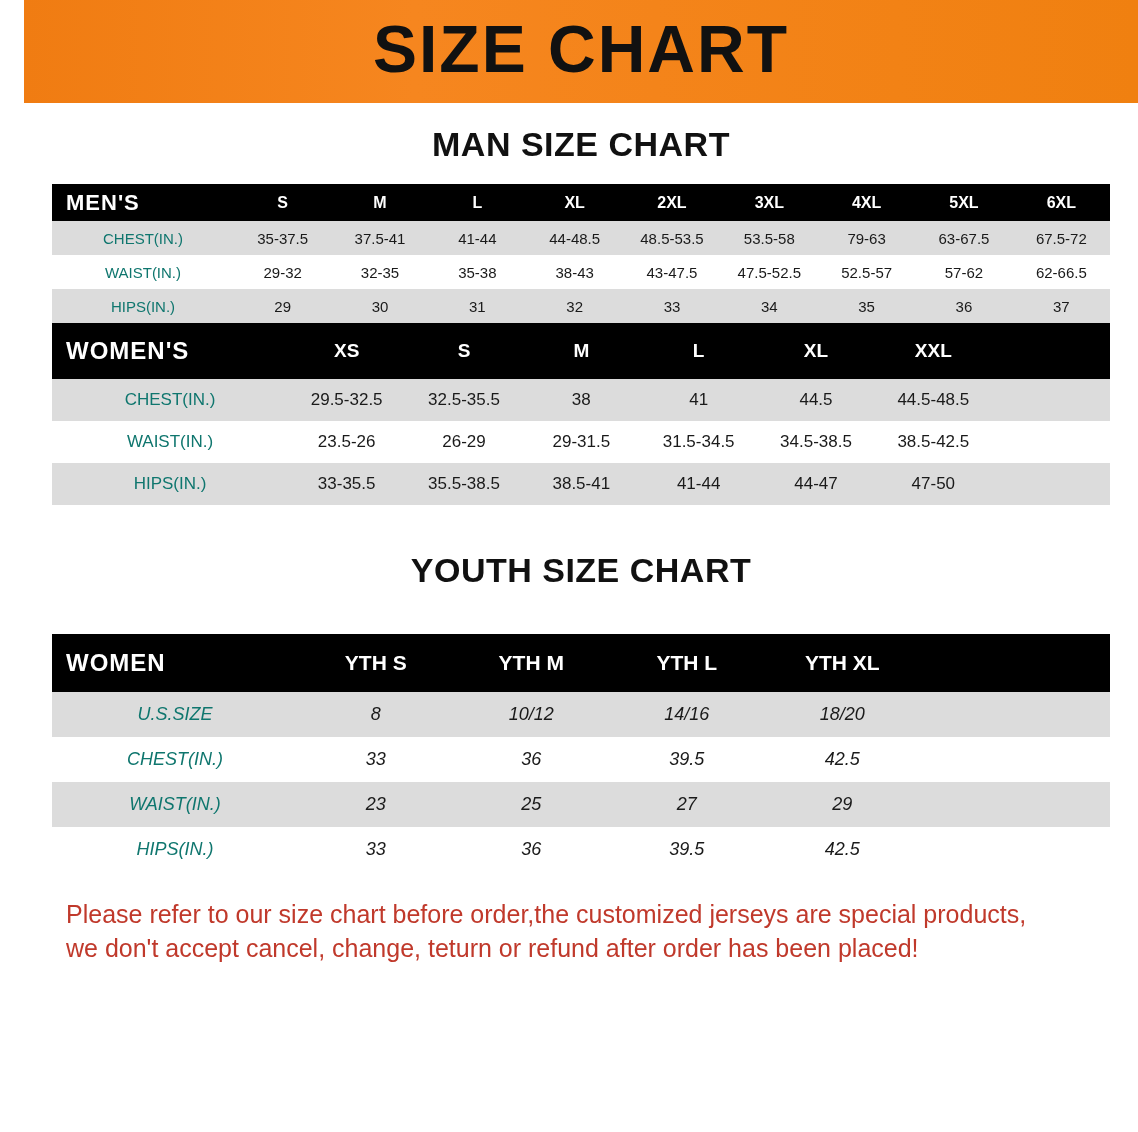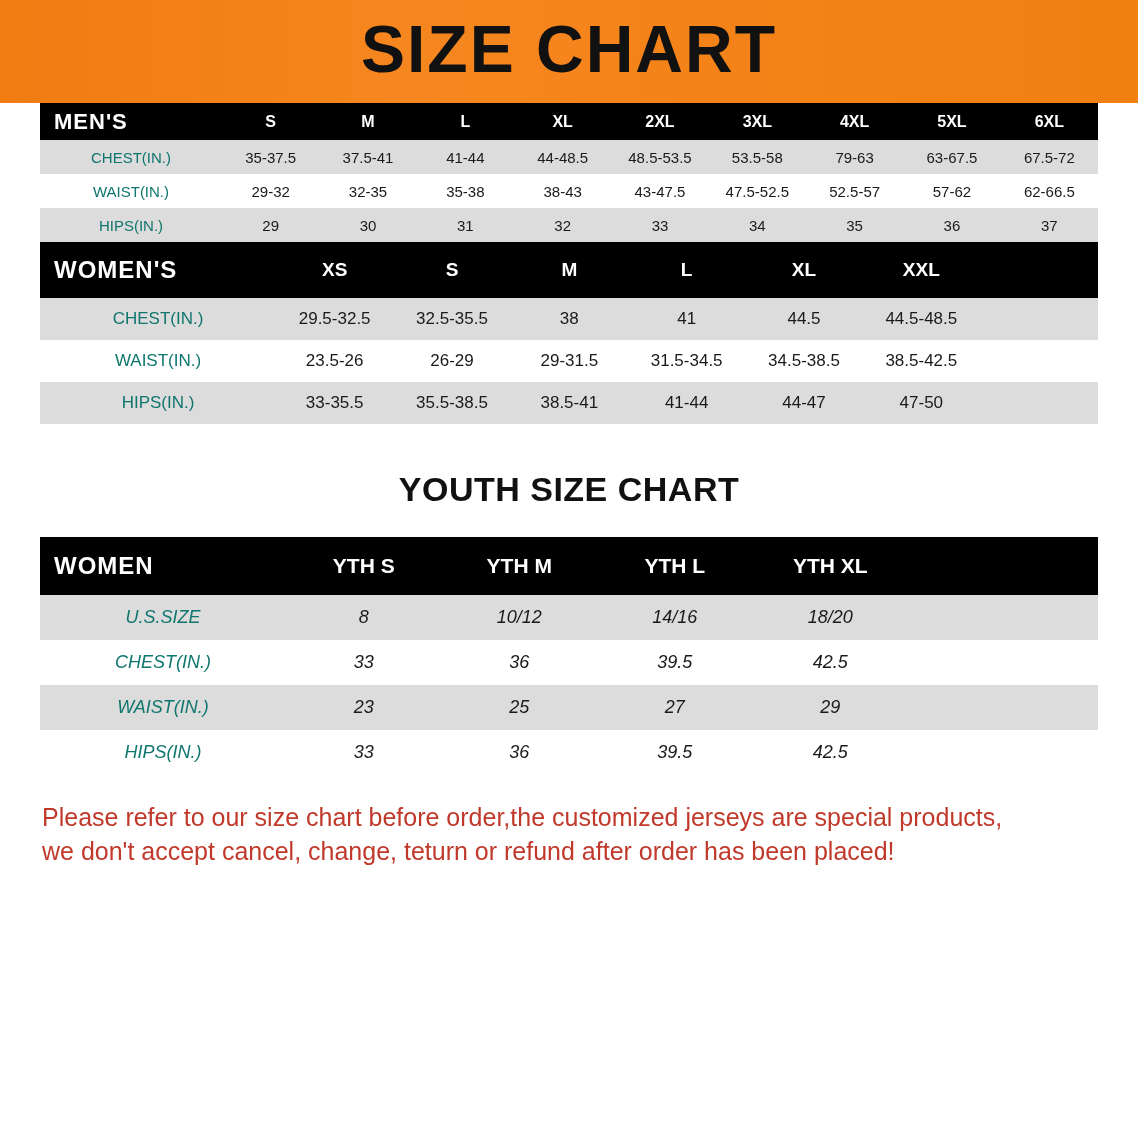--- a/index.html
+++ b/index.html
@@ -12,20 +12,21 @@
     background: #ffffff;
     font-family: "Liberation Sans", sans-serif;
     overflow: hidden;
   }
   .page {
     position: relative;
     width: 1138px;
     height: 1132px;
     background: #ffffff;
     box-sizing: border-box;
+    padding-left: 24px;
   }
 
   
   .banner {
     width: 100%;
     height: 103px;
     background: linear-gradient(90deg,#f07c12 0%, #f6861f 35%, #f08010 100%);
     display: flex;
     align-items: center;
     justify-content: center;
@@ -45,21 +46,21 @@
   .section-title {
     text-align: center;
     font-family: "Liberation Sans", sans-serif;
     font-weight: bold;
     font-size: 34px;
     color: #111111;
     letter-spacing: 0.5px;
   }
   .man-title   { margin-top: 22px; margin-bottom: 20px; }
   .women-title { margin-top: 36px; margin-bottom: 24px; }
-  .youth-title { margin-top: 46px; margin-bottom: 28px; }
+  .youth-title { margin-top: 46px; margin-bottom: 44px; }
 
   
   .table-wrap {
     margin: 0 auto;
     box-sizing: border-box;
   }
   table.size-table {
     border-collapse: collapse;
     width: 100%;
     table-layout: fixed;
@@ -124,20 +125,21 @@
 </style>
 </head>
 <body>
 
 <div class="page">
 
   <div class="banner">
     <div class="banner-title">SIZE CHART</div>
   </div>
 
+  <div class="section-title man-title">MAN SIZE CHART</div>
   <div class="table-wrap" id="men-table-wrap">
     <table class="size-table" id="men-table">
       <thead>
         <tr>
           <th class="rowlabel" style="width:168px">MEN'S</th>
           <th>S</th>
           <th>M</th>
           <th>L</th>
           <th>XL</th>
           <th>2XL</th>

